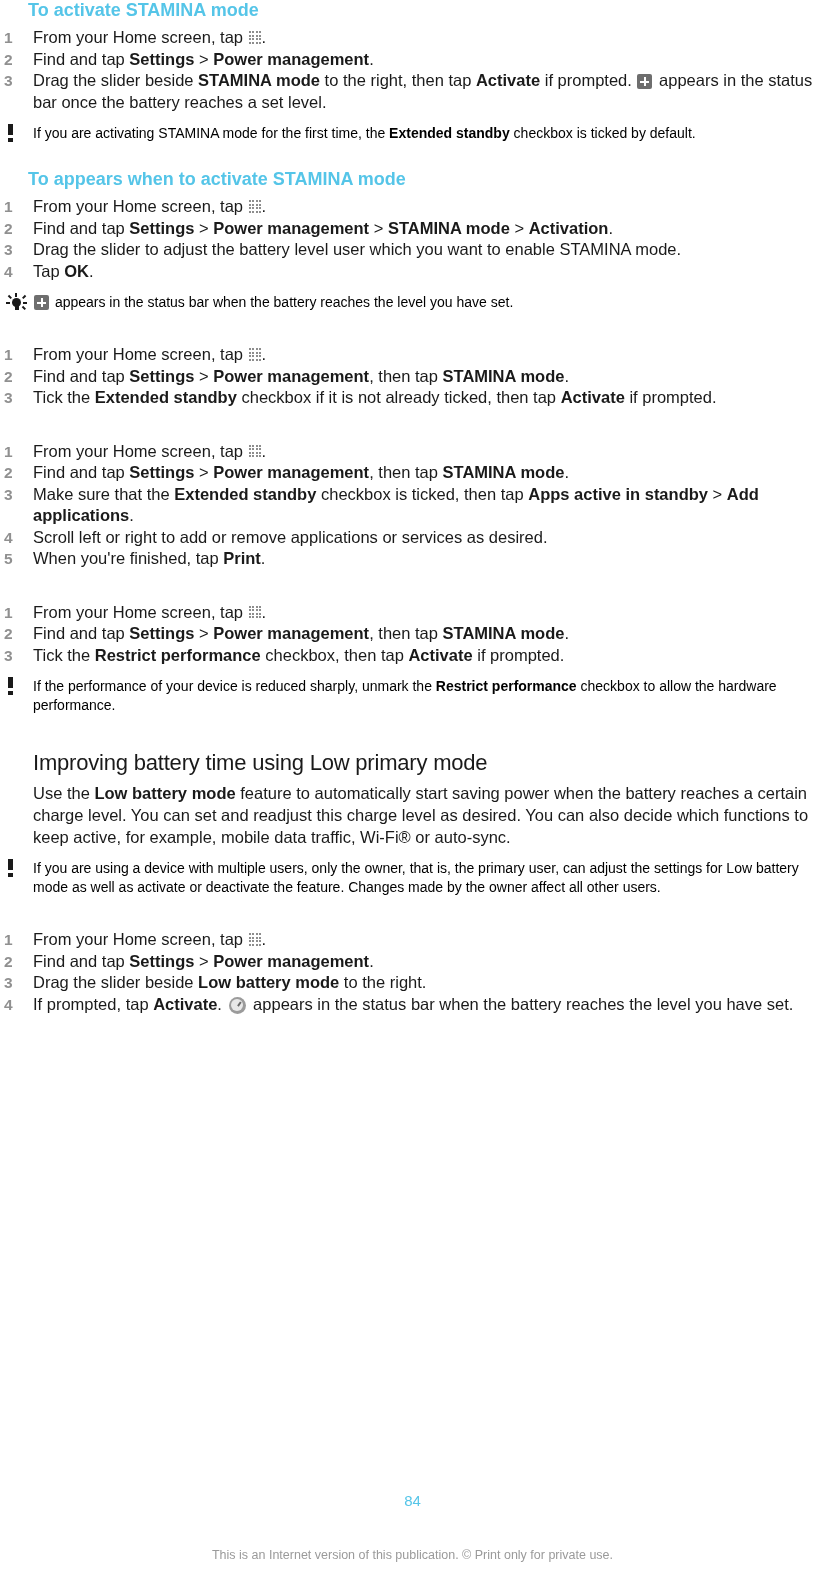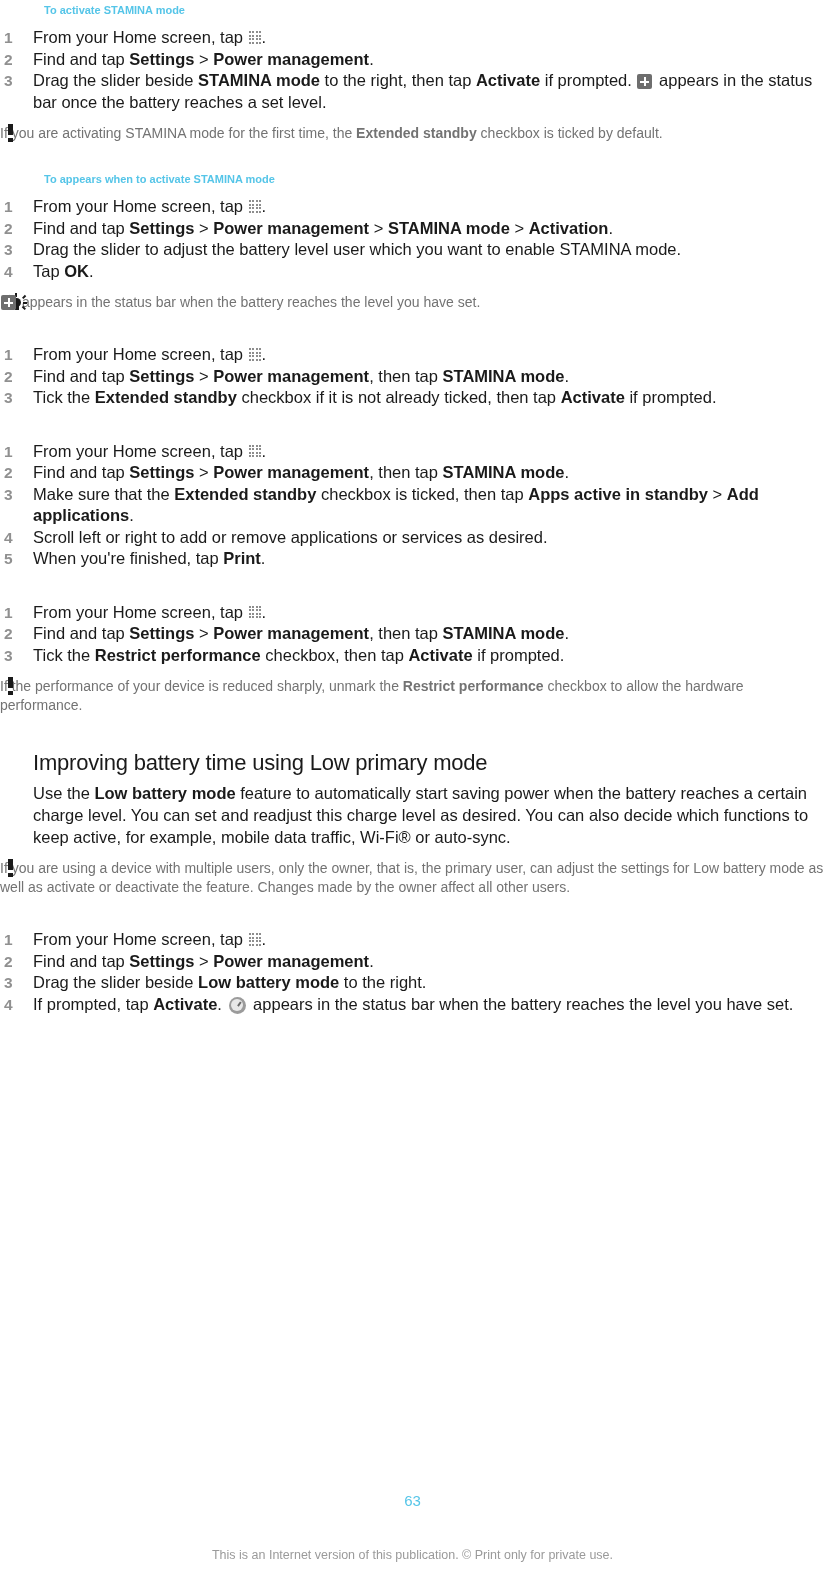--- a/index.html
+++ b/index.html
@@ -20,25 +20,25 @@
   .page {
     position: relative;
     width: 825px;
     height: 1590px;
     padding: 0;
   }
 
   
   .h-sub {
     color: #55c5e8;
-    font-size: 11px;
+    font-size: 18px;
     font-weight: bold;
     line-height: 21px;
     margin: 0;
-    padding-left: 44px;
+    padding-left: 28px;
   }
   .h-main {
     color: #1a1a1a;
     font-size: 22px;
     font-weight: normal;
     line-height: 27px;
     margin: 0;
     padding-left: 33px;
     letter-spacing: -0.2px;
   }
@@ -67,23 +67,24 @@
     font-size: 15.5px;
     font-weight: bold;
     line-height: 21.5px;
   }
   ol.steps li .txt { display: block; }
   ol.steps li b { font-weight: bold; }
 
   
   .note {
     position: relative;
+    padding-left: 33px;
     font-size: 14px;
     line-height: 19px;
-    color: #737373;
+    color: #000000;
   }
   .note b { font-weight: bold; }
   .note .bullet-icon {
     position: absolute;
     left: 6px;
     top: 0px;
     width: 22px;
     height: 20px;
   }
 
@@ -391,15 +392,15 @@
           <span class="num">3</span>
           <span class="txt">Drag the slider beside <b>Low battery mode</b> to the right.</span>
         </li>
         <li>
           <span class="num">4</span>
           <span class="txt">If prompted, tap <b>Activate</b>. <span class="ico ico-gauge"></span> appears in the status bar when the battery reaches the level you have set.</span>
         </li>
       </ol>
     </div>
 
-  <div class="page-number">63</div>
+  <div class="page-number">84</div>
   <div class="footer-note">This is an Internet version of this publication. © Print only for private use.</div>
 </div>
 
 </body></html>

